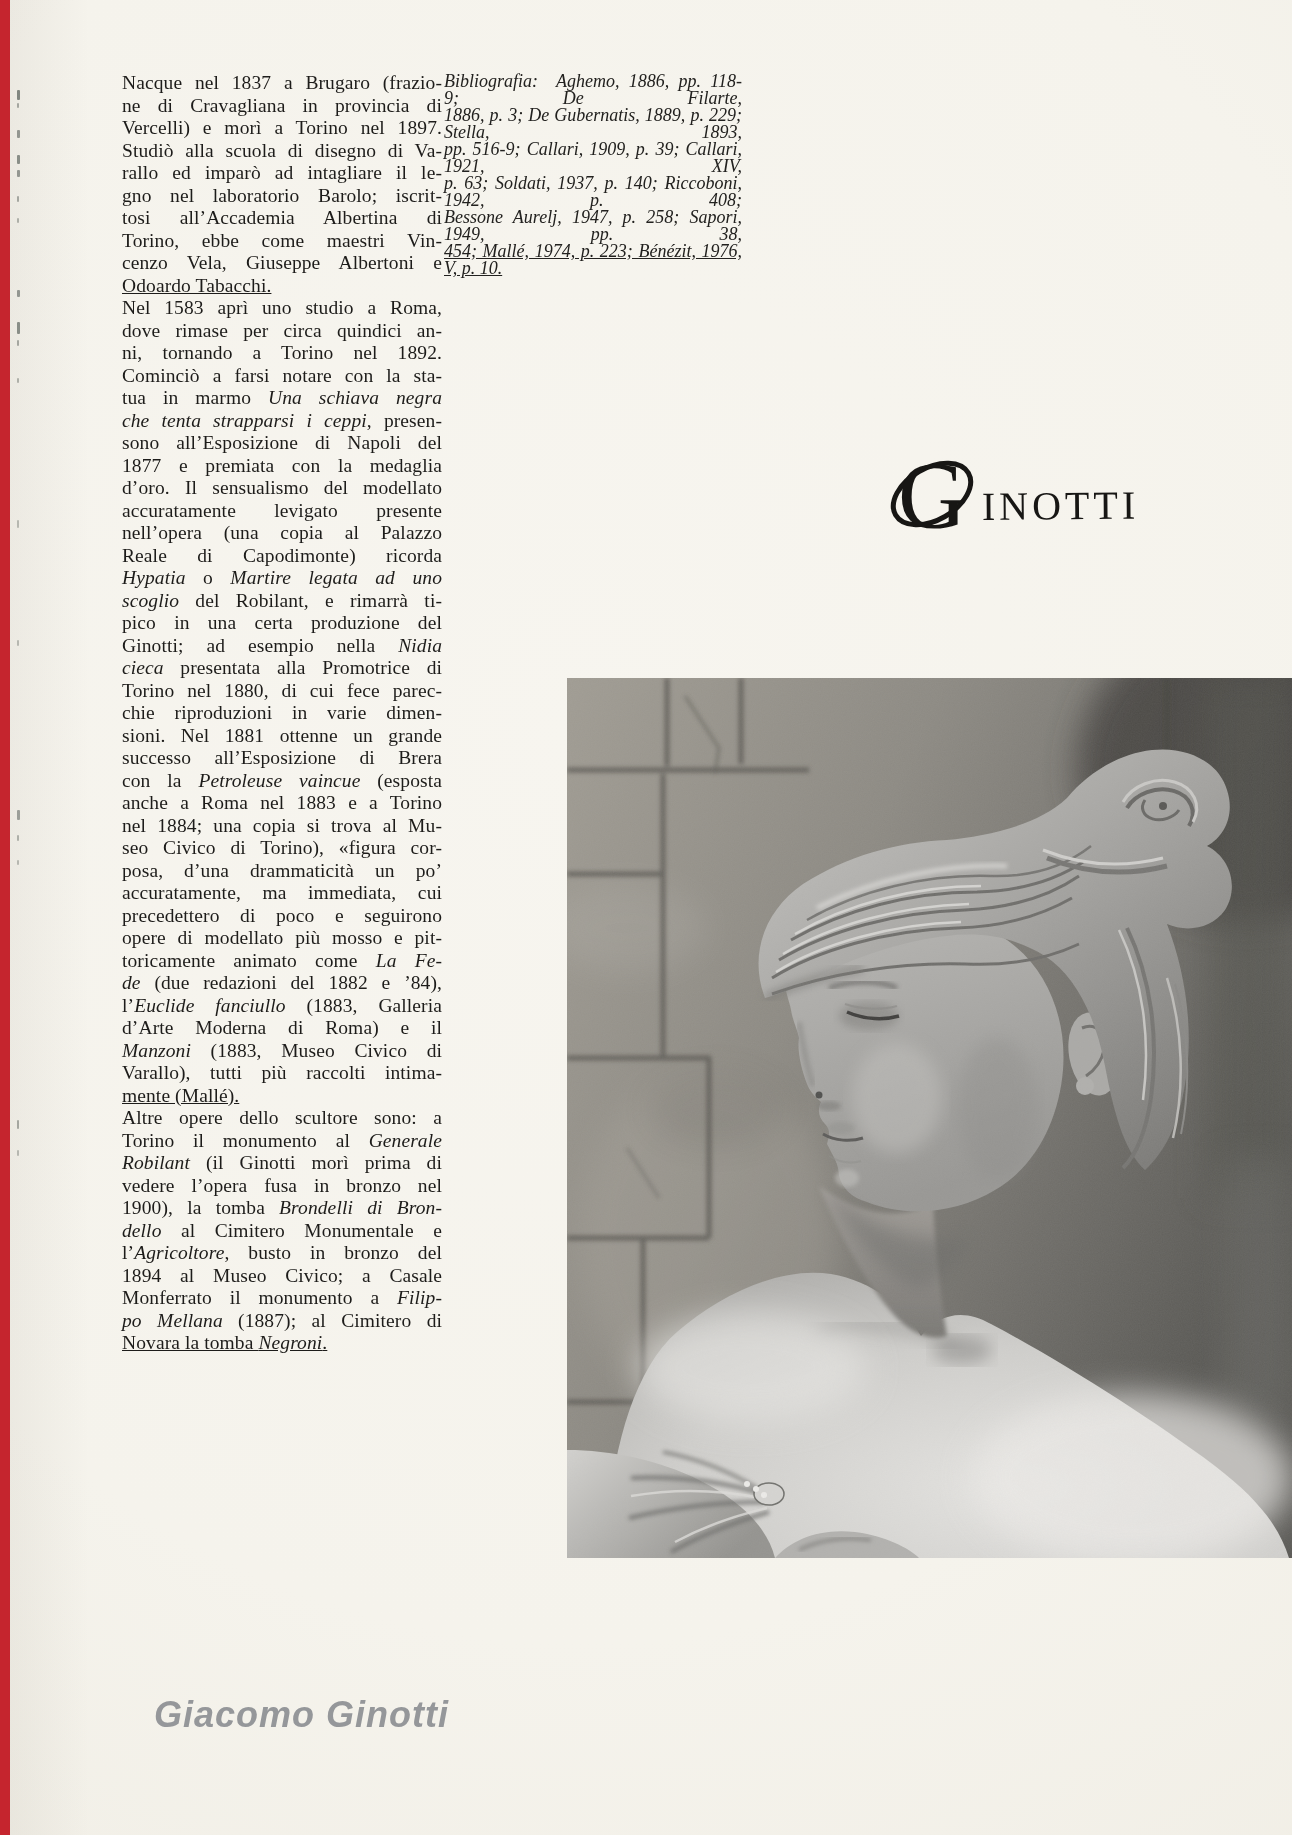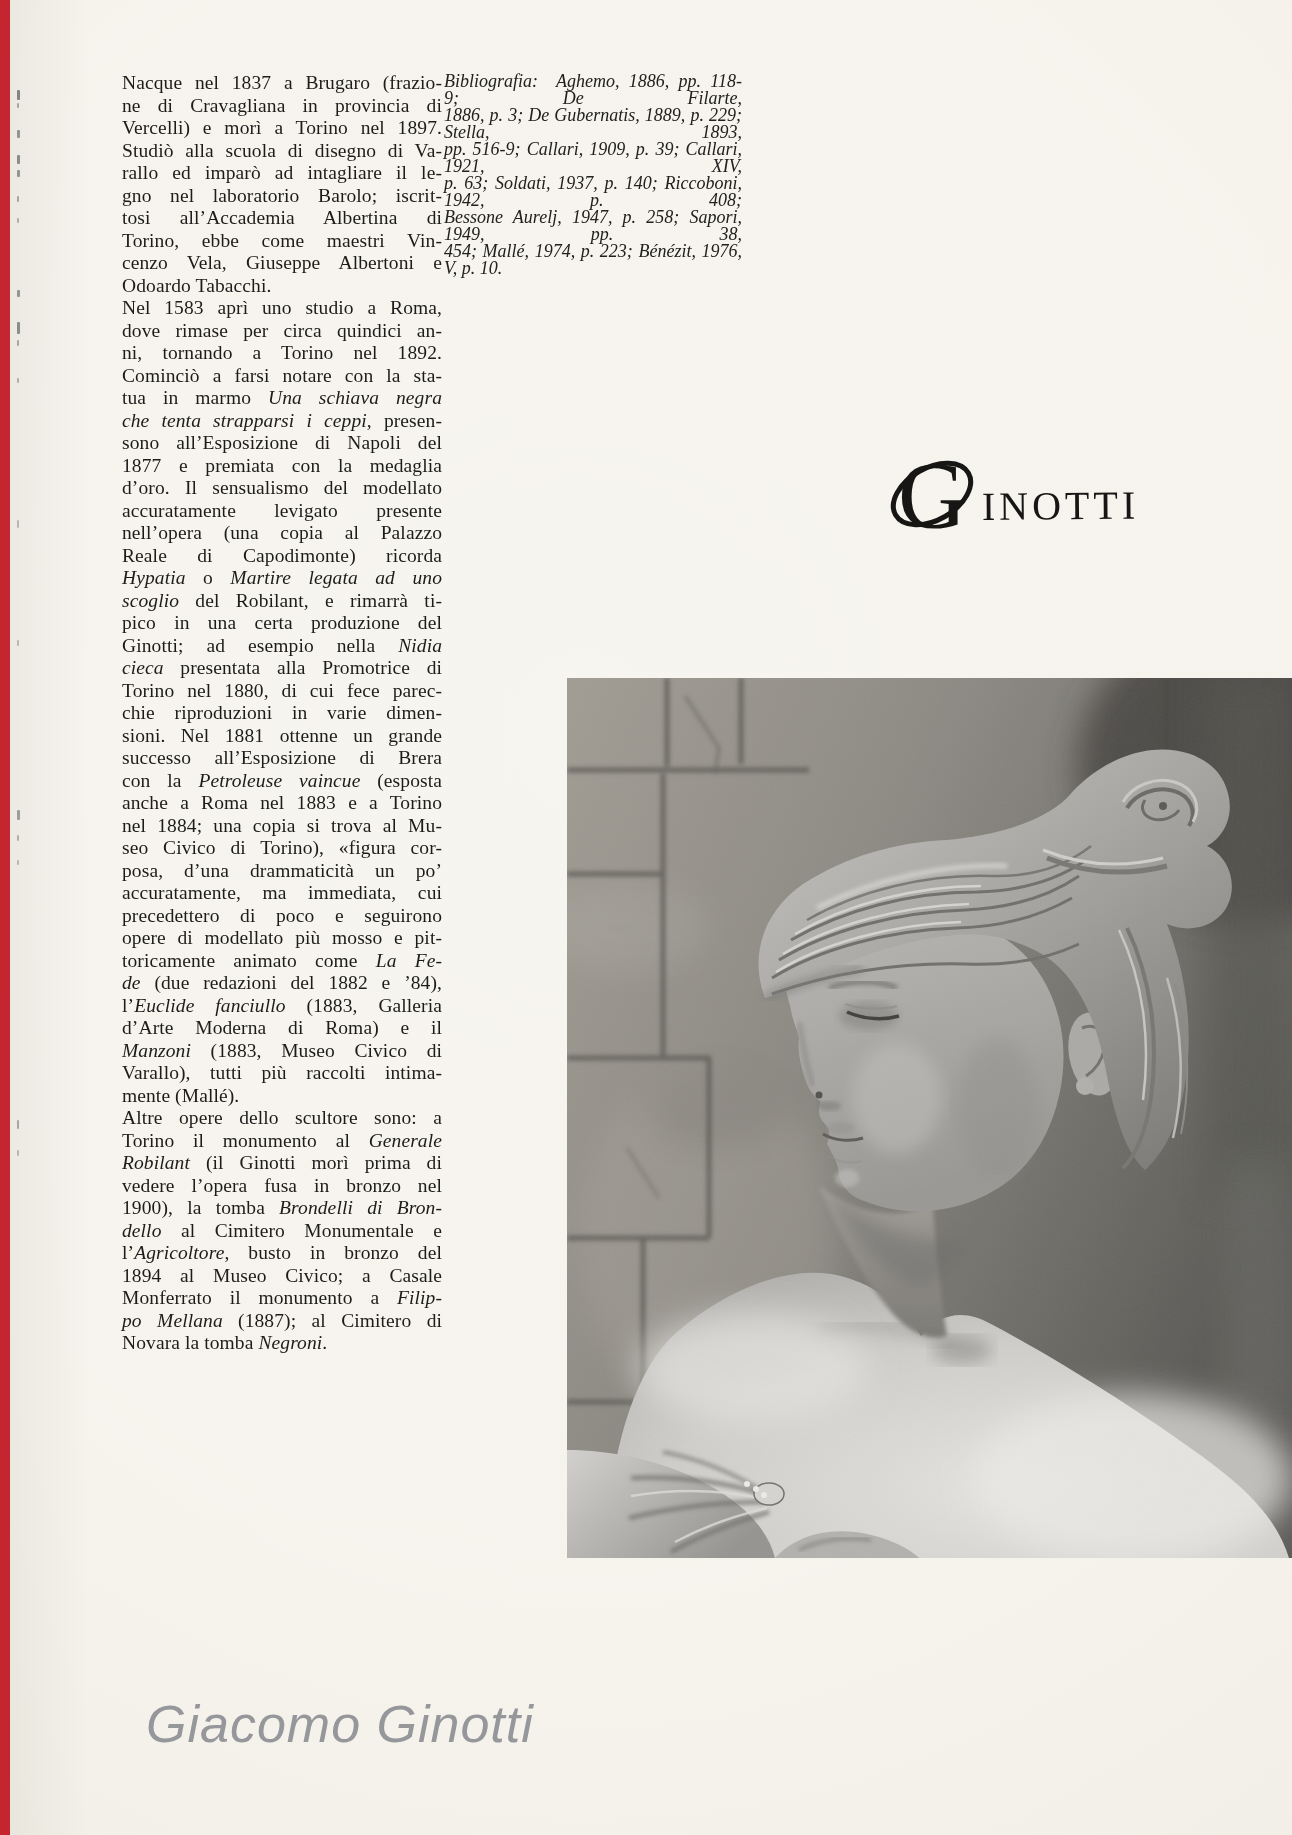--- a/index.html
+++ b/index.html
@@ -7,33 +7,33 @@
     background:radial-gradient(120% 90% at 45% 40%, #f7f5ef 0%, #f5f3ec 55%, #efece3 100%);
     font-family:"Liberation Serif", serif;color:#1d1c1a;}
   .edge-stripe{position:absolute;left:0;top:0;width:10px;height:1835px;background:var(--accent,#c5252e);}
   .bind-shade{position:absolute;left:10px;top:0;width:80px;height:100%;
     background:linear-gradient(90deg, rgba(85,75,55,0.06), rgba(85,75,55,0.0));}
   .gmark{position:absolute;background:#39423d;border-radius:1px;}
 
   .col{position:absolute;left:122px;top:72px;width:320px;
     font-size:19.5px;line-height:22.5px;letter-spacing:0.1px;}
   .line{text-align:justify;text-align-last:justify;}
-  .line.end{text-align-last:left;}
+  .line.end{text-align-last:left;text-decoration:underline;}
   .it{font-style:italic;}
 
   .bib{position:absolute;left:444px;top:73px;width:298px;
     font-size:18px;line-height:17px;font-style:italic;color:#22211f;}
   .bibline{text-align:justify;text-align-last:justify;}
-  .bibline.end{text-align-last:left;}
+  .bibline.end{text-align-last:left;text-decoration:underline;}
 
   .sig{position:absolute;left:876px;top:436px;width:310px;height:104px;}
   .photo{position:absolute;left:567px;top:678px;width:725px;height:880px;}
-  .title{position:absolute;left:146px;top:1694px;
-    font-family:"Liberation Sans", sans-serif;font-weight:normal;font-style:italic;
-    font-size:52px;letter-spacing:1px;color:#95979a;}
+  .title{position:absolute;left:154px;top:1694px;
+    font-family:"Liberation Sans", sans-serif;font-weight:bold;font-style:italic;
+    font-size:36px;letter-spacing:1px;color:#95979a;}
 </style>
 </head>
 <body>
 
 <div class="page" style="--accent: #c5252e;">
 
   <div class="edge-stripe"></div>
   <div class="bind-shade"></div>
   <div id="gutter-marks">
       <div class="gmark" style="left: 17px; top: 90px; width: 3px; height: 10px; opacity: 0.6;"></div>

